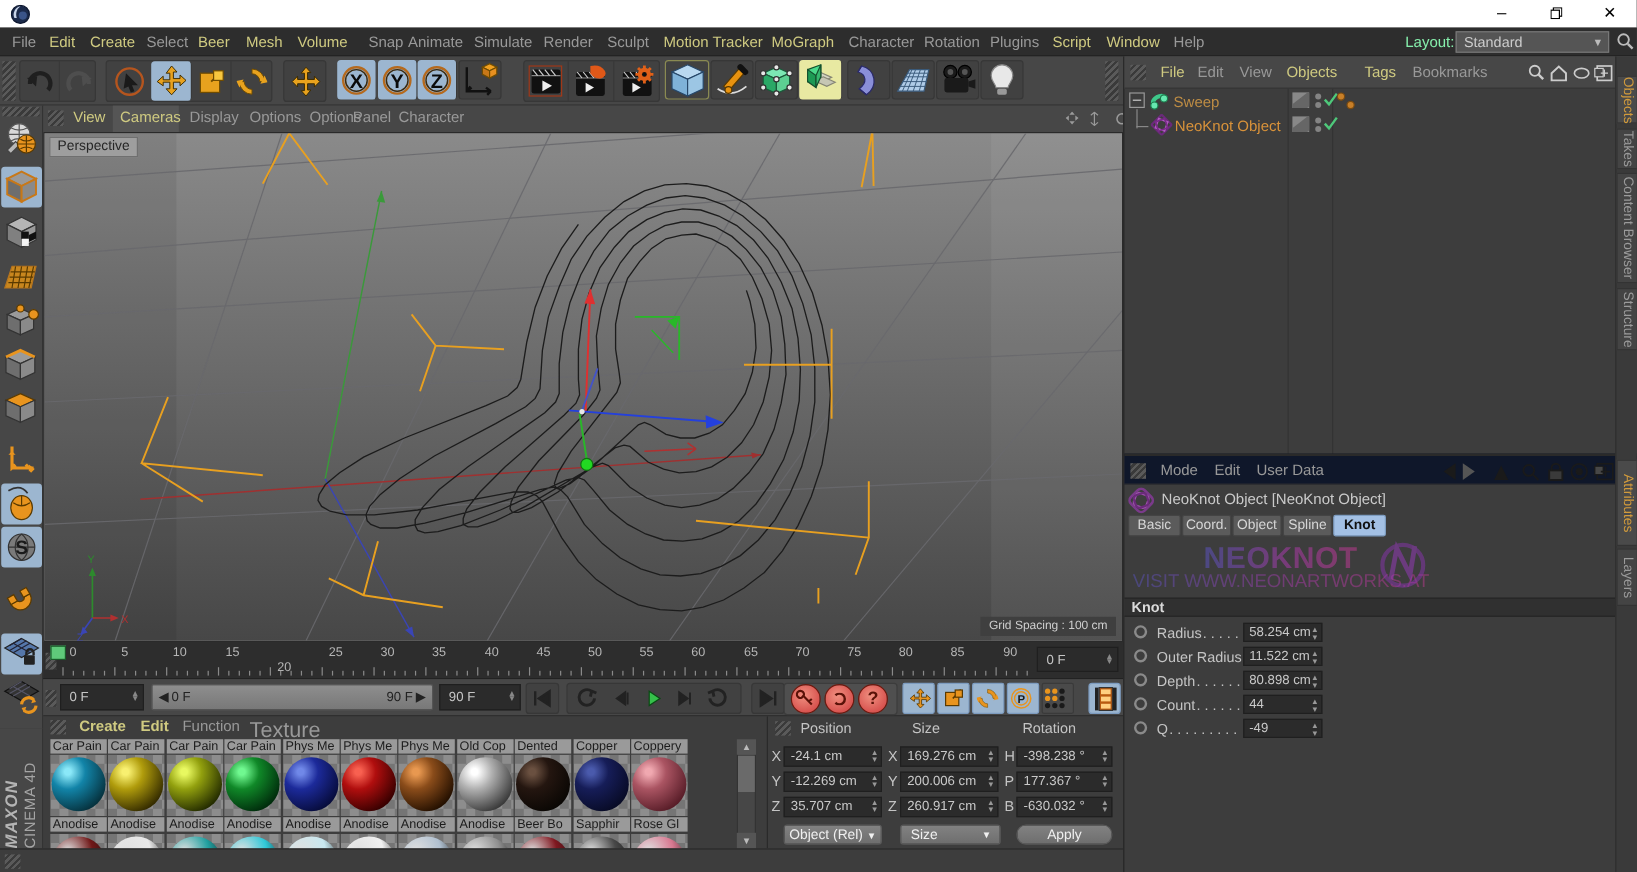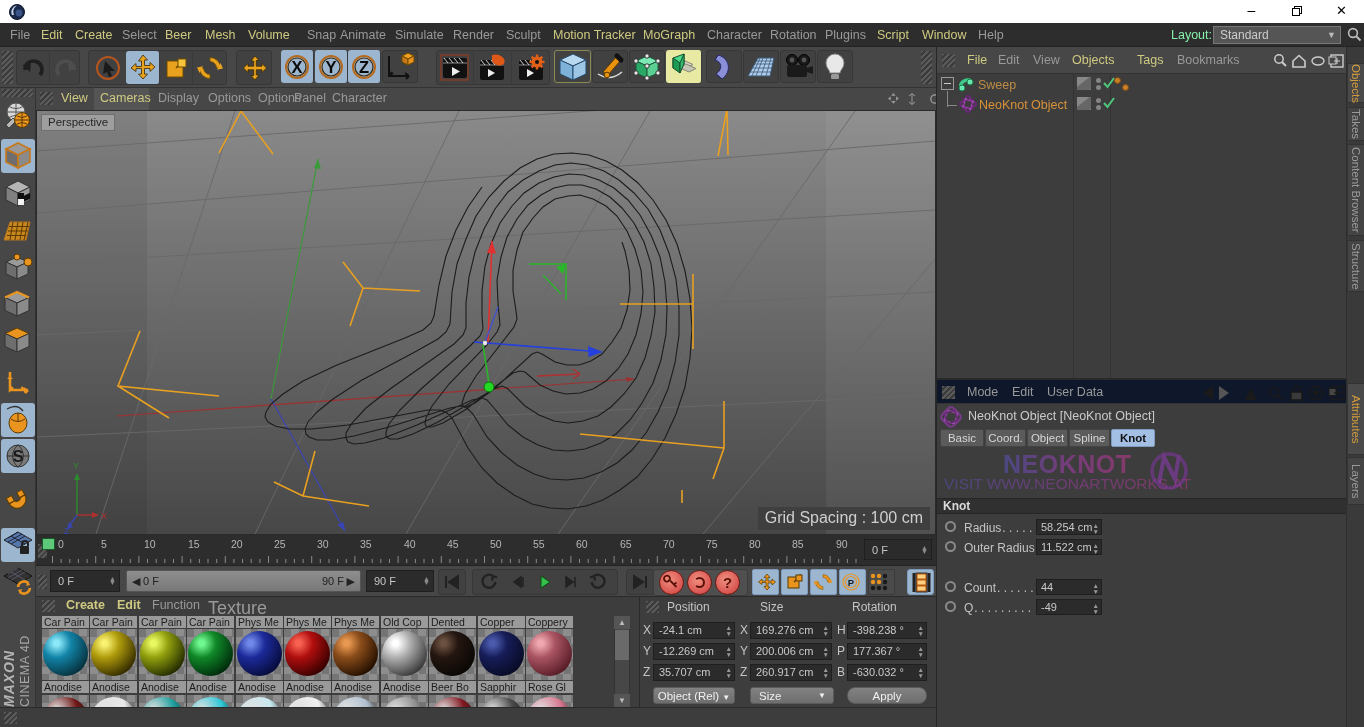--- a/index.html
+++ b/index.html
@@ -24,21 +24,21 @@
 
 #leftbar{left:0;top:88px;width:36px;height:519px;background:#474747;border-right:1px solid #333}
 .lbtn{position:absolute;left:1px;width:34px;height:34px}
 .lbtn.sel{background:#9cb6d0;border-radius:3px}
 .lbtn svg{position:absolute;left:50%;top:50%;transform:translate(-50%,-50%)}
 
 #vpmenu{left:36px;top:88px;width:900px;height:22px;background:#474747}
 #vpmenu .mi{top:3px;font-size:12.5px}
 #viewport{left:36px;top:110px;width:900px;height:425px;background:#777;border:1px solid #2a2a2a;overflow:hidden}
 #persp{position:absolute;left:4px;top:3px;background:#9e9e9e;border:1px solid #6f6f6f;color:#262626;font-size:11.5px;padding:1px 6px 2px}
-#gridlab{position:absolute;right:5px;bottom:4px;background:#3f3f3f;color:#cfcfcf;font-size:16px;padding:2px 7px 3px}
+#gridlab{position:absolute;right:5px;bottom:4px;background:#3f3f3f;color:#cfcfcf;font-size:10px;padding:2px 7px 3px}
 
 #ruler{left:36px;top:535px;width:900px;height:31px;background:#2d2d2d;border-bottom:1px solid #222}
 #transport{left:36px;top:566px;width:900px;height:31px;background:#474747;border-bottom:1px solid #2a2a2a}
 .num{position:absolute;font-size:10.5px;color:#b5b5b5}
 .spin{position:absolute;background:#2b2b2b;border:1px solid #1f1f1f;color:#c5c5c5;font-size:11px}
 .spin .ar{position:absolute;right:3px;top:0;height:100%;display:flex;flex-direction:column;justify-content:center;color:#888;font-size:7px;line-height:4px}
 
 #matpanel{left:36px;top:597px;width:604px;height:110px;background:#3d3d3d;border-right:1px solid #2a2a2a}
 .matlab{position:absolute;width:47px;height:12px;background:#9a9a9a;color:#1c1c1c;font-size:10.5px;line-height:12px;padding-left:2px;overflow:hidden;white-space:nowrap}
 .cell{position:absolute;width:47px;height:51px;background:conic-gradient(#8d8d8d 0 25%,#757575 0 50%,#8d8d8d 0 75%,#757575 0) 0 0/15px 15px}
@@ -511,21 +511,21 @@
   <div id="gridlab">Grid Spacing : 100 cm</div>
 </div>
 
 <div id="ruler" class="abs">
       <div class="grip" style="position:absolute;left:2px;top:9px;width:9px;height:14px"></div>
       <div style="position:absolute;left:6px;top:3px;width:13px;height:12px;background:#5fc97a;border:1px solid #1a5a2a"></div>
       <div class="num" style="left:22px;top:3px">0</div>
       <div class="num" style="left:65px;top:3px">5</div>
       <div class="num" style="left:108px;top:3px">10</div>
       <div class="num" style="left:152px;top:3px">15</div>
-      <div class="num" style="left:195px;top:3px">20</div>
+      <div class="num" style="left:195px;top:15px">20</div>
       <div class="num" style="left:238px;top:3px">25</div>
       <div class="num" style="left:281px;top:3px">30</div>
       <div class="num" style="left:324px;top:3px">35</div>
       <div class="num" style="left:368px;top:3px">40</div>
       <div class="num" style="left:411px;top:3px">45</div>
       <div class="num" style="left:454px;top:3px">50</div>
       <div class="num" style="left:497px;top:3px">55</div>
       <div class="num" style="left:540px;top:3px">60</div>
       <div class="num" style="left:584px;top:3px">65</div>
       <div class="num" style="left:627px;top:3px">70</div>
@@ -983,20 +983,25 @@
       <div class="krow" style="top:471px">
         <div class="kcirc"></div>
         <div class="klab">Radius . . . . . .</div>
         <div class="kfield">58.254 cm<span class="sar" style="top:3px">▲<br>▼</span></div>
       </div>
       <div class="krow" style="top:491px">
         <div class="kcirc"></div>
         <div class="klab">Outer Radius</div>
         <div class="kfield">11.522 cm<span class="sar" style="top:3px">▲<br>▼</span></div>
       </div>
+      <div class="krow" style="top:511px">
+        <div class="kcirc"></div>
+        <div class="klab">Depth . . . . . .</div>
+        <div class="kfield">80.898 cm<span class="sar" style="top:3px">▲<br>▼</span></div>
+      </div>
       <div class="krow" style="top:531px">
         <div class="kcirc"></div>
         <div class="klab">Count . . . . . .</div>
         <div class="kfield">44<span class="sar" style="top:3px">▲<br>▼</span></div>
       </div>
       <div class="krow" style="top:551px">
         <div class="kcirc"></div>
         <div class="klab">Q . . . . . . . . .</div>
         <div class="kfield">-49<span class="sar" style="top:3px">▲<br>▼</span></div>
       </div>

